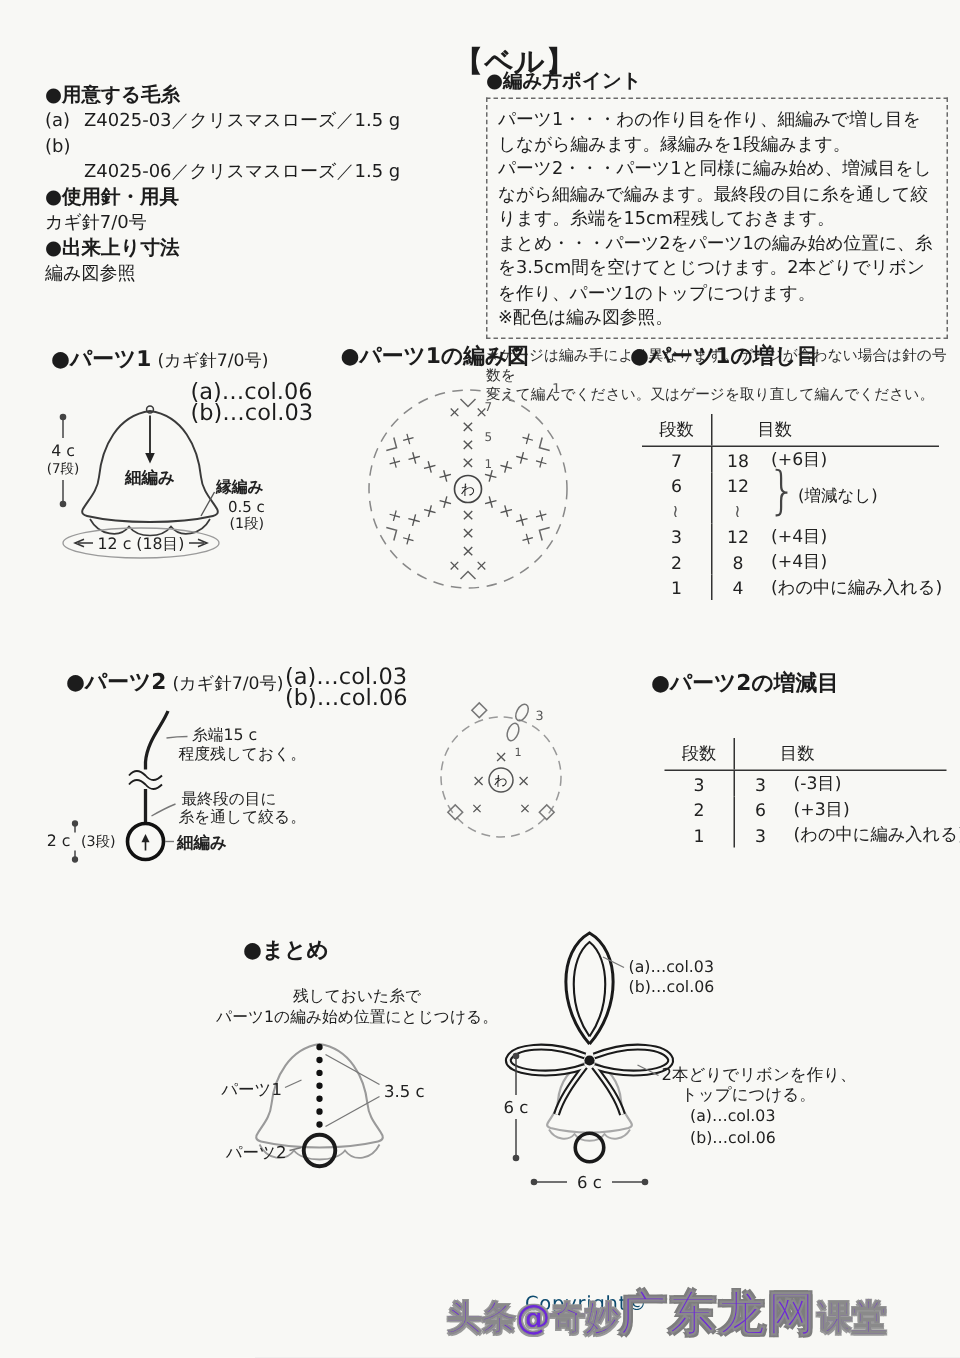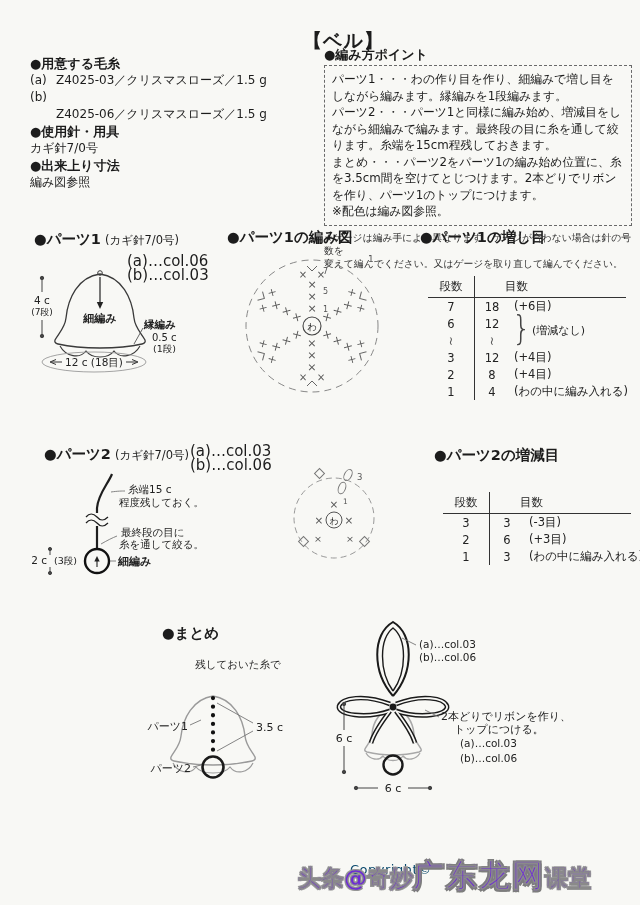--- a/index.html
+++ b/index.html
@@ -289,20 +289,21 @@
     <div class="trow">
       <span class="c1">1</span>
       <span class="c2">3</span>
       <span class="c3">(わの中に編み入れる)</span>
     </div>
   </div>
 
   <div class="abs h2" style="left:162px;top:624px;">●まとめ</div>
   <div class="abs mnote" style="left:128px;top:658px;width:220px;">
     <div>残しておいた糸で</div>
+    <div>パーツ1の編み始め位置にとじつける。</div>
   </div>
 
   <svg class="abs" style="left:95px;top:688px;" width="225" height="118" viewBox="0 0 225 118">
     <g fill="none" stroke="#9a9a9a" stroke-width="1.4">
       <path d="M 118 8 C 98 11 88 30 86 48 C 85 58 79 63 76 69 Q 75 72 79 73 C 92 76 105 77 118 77 C 131 77 144 76 157 73 Q 161 72 160 69 C 157 63 151 58 150 48 C 148 30 138 11 118 8 Z"></path>
       <path d="M 78 75 C 83 85 95 87 101 79 C 107 87 129 87 135 79 C 141 87 153 85 158 75" stroke-width="1.2"></path>
     </g>
     <line x1="118" y1="10" x2="118" y2="64" stroke="#111" stroke-width="4.2" stroke-dasharray="0.1 8.5" stroke-linecap="round"></line>
     <circle cx="118" cy="79" r="10.5" fill="none" stroke="#1a1a1a" stroke-width="2.6"></circle>
     <g stroke="#777" stroke-width="0.9">

